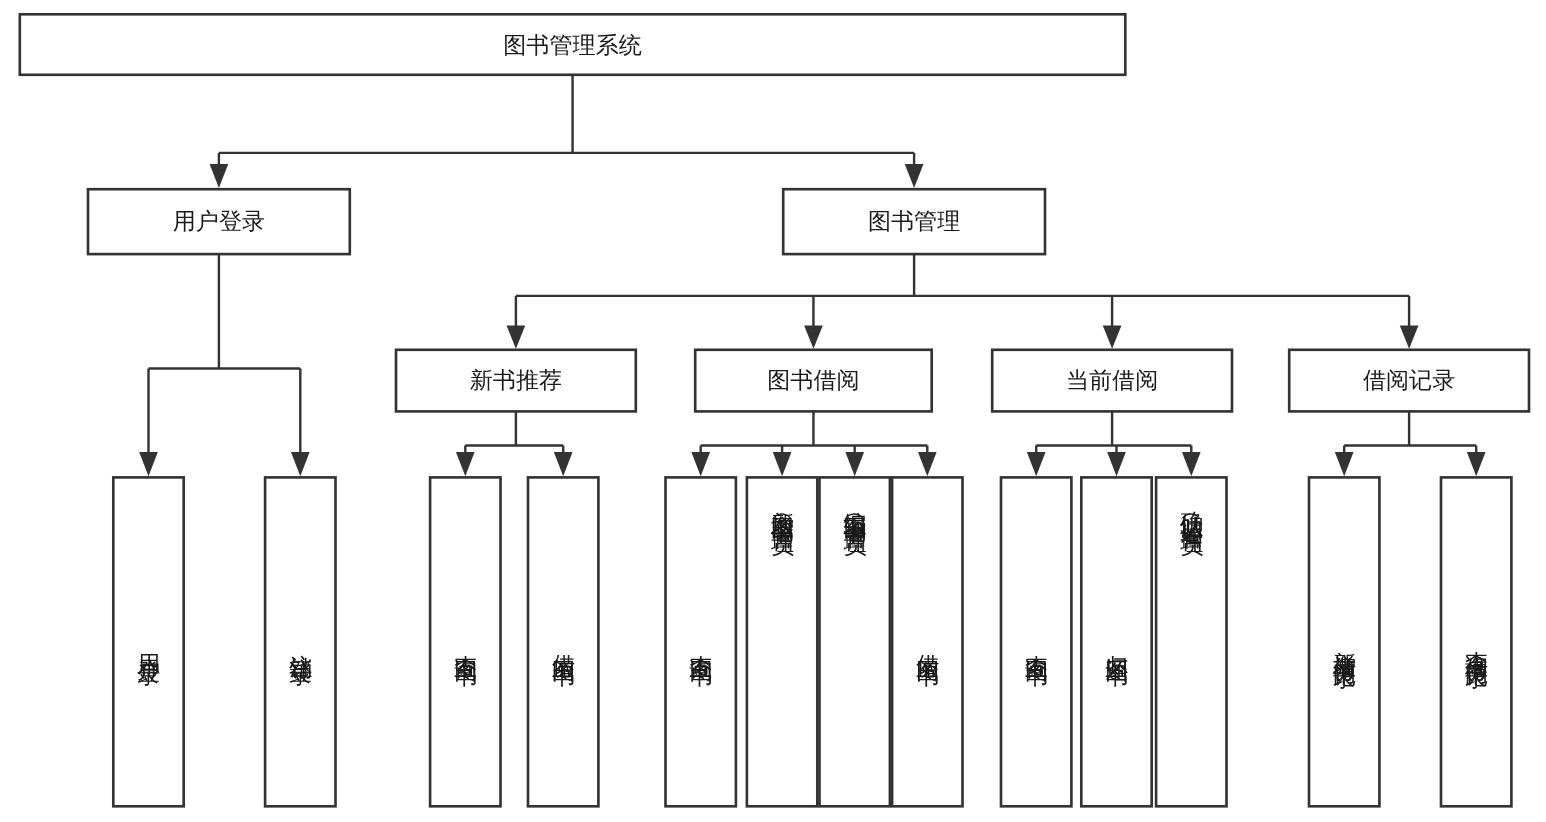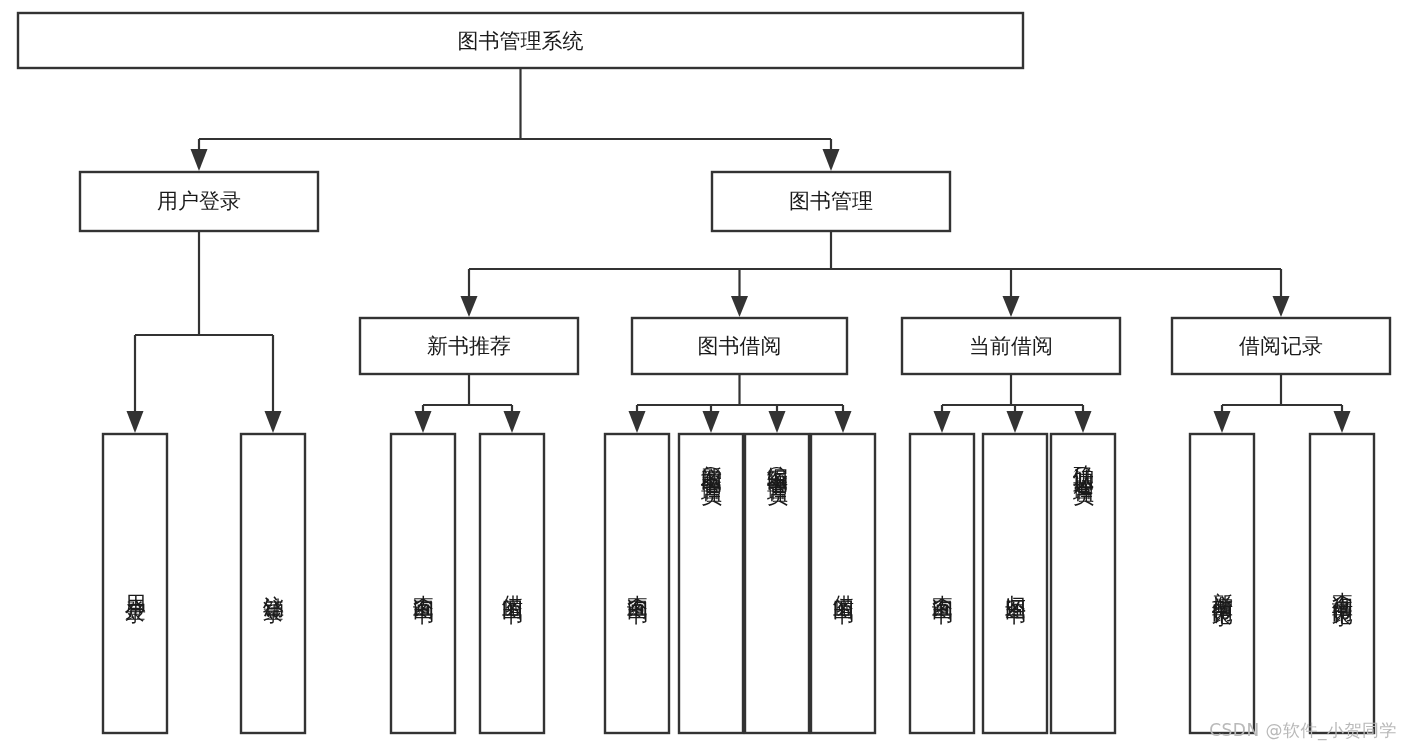--- a/index.html
+++ b/index.html
@@ -220,15 +220,14 @@
   <div class="vtext-wrap" style="left:1051px; top:434px; width:64px; height:299px; align-items:flex-start;">
     <span class="vtext" style="margin-top:14px;">确认归还（管理员）</span>
   </div>
   <div class="vtext-wrap" style="left:1190px; top:434px; width:64px; height:299px;">
     <span class="vtext">新增借阅记录</span>
   </div>
   <div class="vtext-wrap" style="left:1310px; top:434px; width:64px; height:299px;">
     <span class="vtext">查询借阅记录</span>
   </div>
 
-  <div class="watermark">CSDN @软件_小贺同学</div>
 
 </div>
 
 </body></html>

